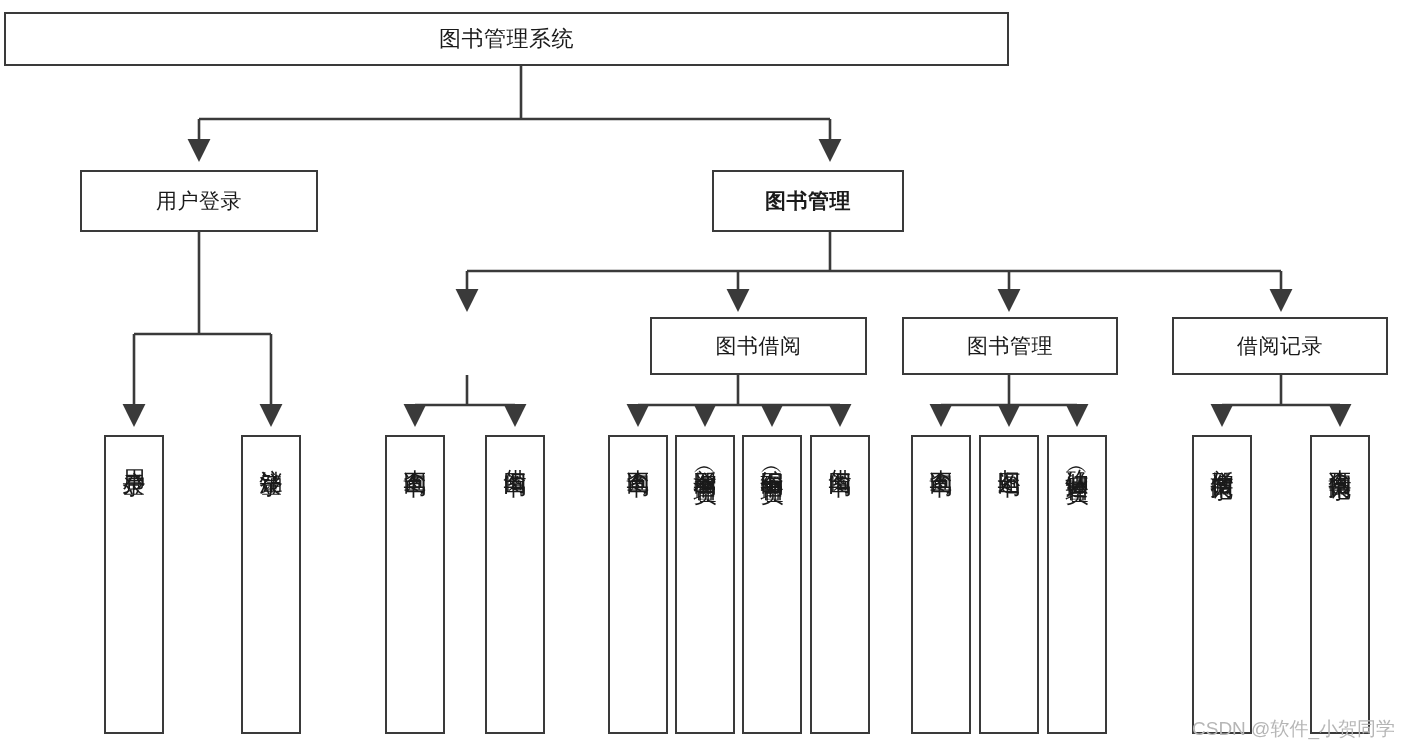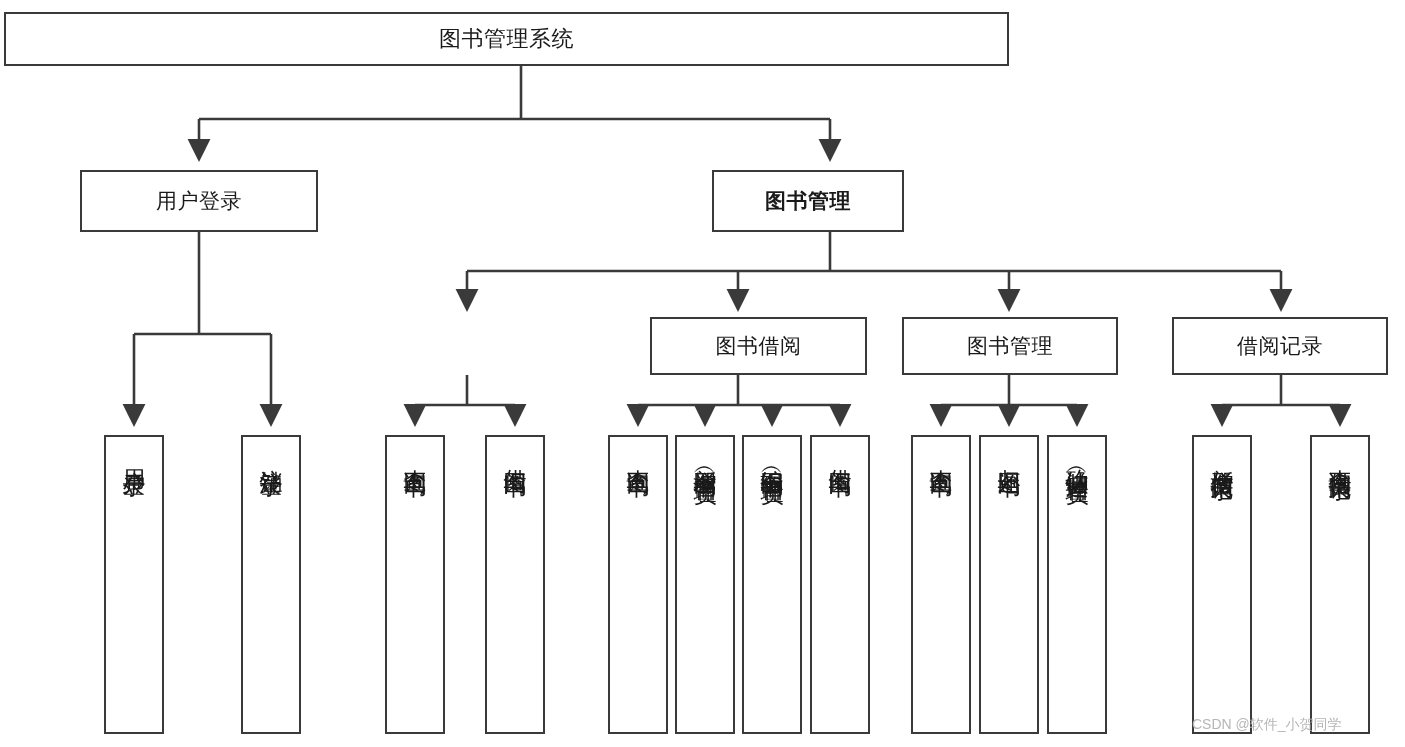--- a/index.html
+++ b/index.html
@@ -58,21 +58,21 @@
     writing-mode: vertical-rl;
     text-orientation: upright;
     font-size: 23px;
     line-height: 1.0;
     letter-spacing: 2px;
     white-space: nowrap;
   }
   .watermark {
     position: absolute;
     color: #b6b6b6;
-    font-size: 14px;
+    font-size: 19px;
     white-space: nowrap;
     z-index: 5;
     font-family: "Liberation Sans", "DejaVu Sans", sans-serif;
   }
 </style>
 </head>
 <body>
 
 <div id="canvas">
 

